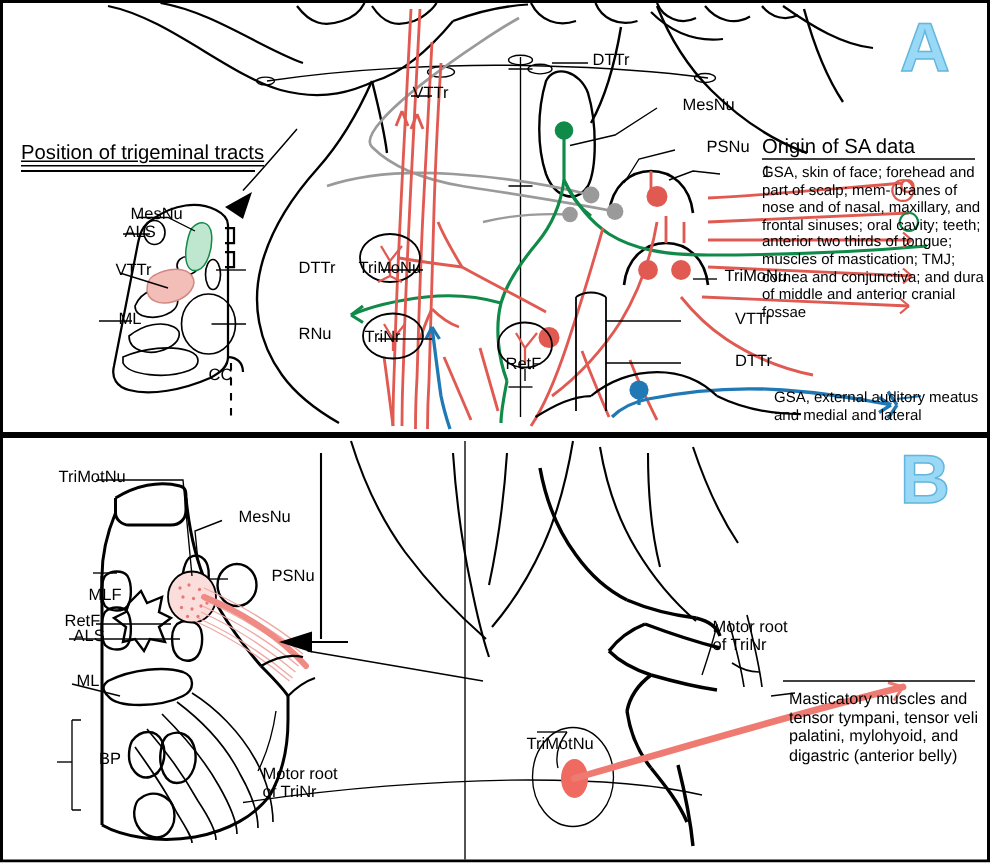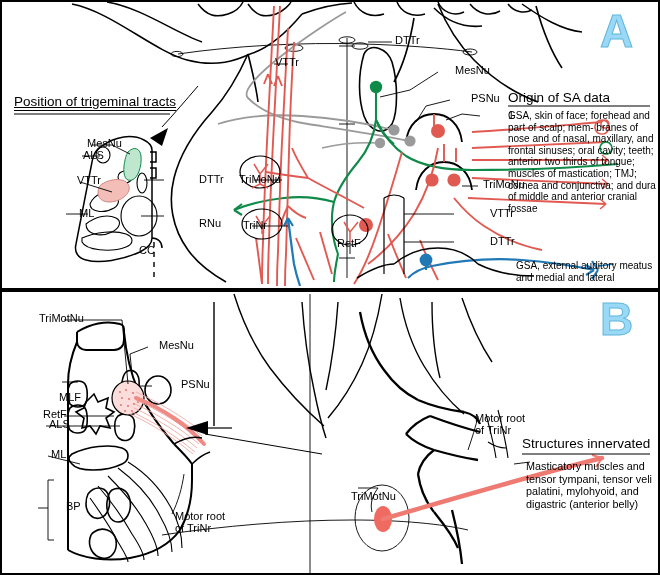--- a/index.html
+++ b/index.html
@@ -468,22 +468,19 @@
   <div class="lbl md" style="left:14px;top:417px">ALS</div>
   <div class="lbl md" style="left:16px;top:447px">ML</div>
   <div class="lbl md" style="left:31px;top:499px">BP</div>
 
   <div class="lbl md" style="left:140px;top:508px;line-height:1.12">Motor root
 of TriNr</div>
   <div class="lbl md" style="left:440px;top:410px;line-height:1.12">Motor root
 of TriNr</div>
   <div class="lbl md" style="left:316px;top:489px">TriMotNu</div>
 
-  <div class="boxtitle" style="left:520px;top:434px">
-    <span>Structures innervated</span>
-  </div>
   <div class="para" style="left:524px;top:458px;width:140px;font-size:10.8px">Masticatory muscles and
     tensor tympani, tensor
     veli palatini, mylohyoid,
     and digastric (anterior
     belly)</div>
 
 </div>
 
 </body></html>

